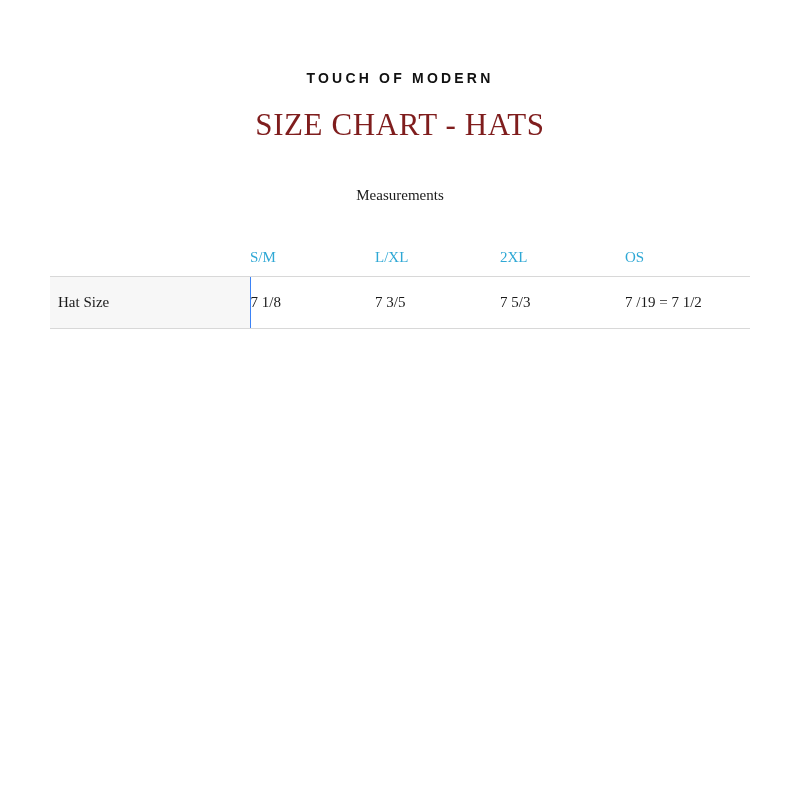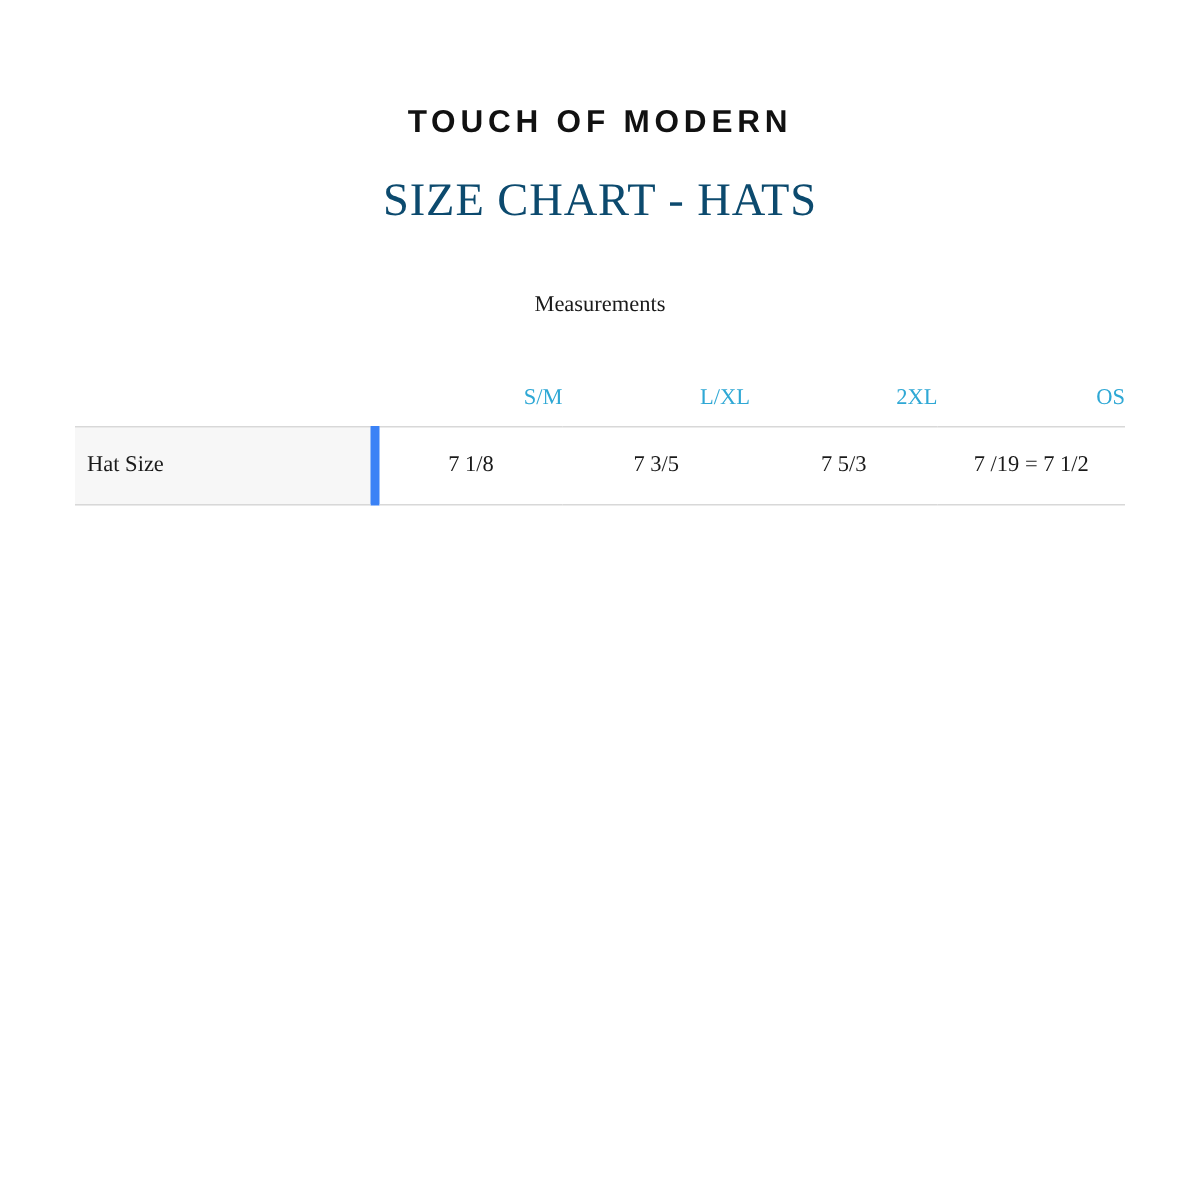--- a/index.html
+++ b/index.html
@@ -18,31 +18,31 @@
     position: relative;
     width: 800px;
     height: 800px;
     box-sizing: border-box;
   }
   .brand {
     text-align: center;
     margin-top: 70px;
     font-family: "Liberation Sans", sans-serif;
     font-weight: bold;
-    font-size: 21px;
+    font-size: 14px;
     letter-spacing: 3.2px;
     color: #111111;
   }
   .title {
     text-align: center;
     margin-top: 21px;
     font-family: "Liberation Serif", serif;
     font-size: 31px;
     letter-spacing: 0.6px;
-    color: #0c4a6e;
+    color: #7f1d1d;
   }
   .measurements-label {
     text-align: center;
     margin-top: 44px;
     font-family: "Liberation Serif", serif;
     font-size: 15px;
     color: #1a1a1a;
   }
   .table-wrap {
     margin: 34px auto 0 auto;
@@ -58,42 +58,42 @@
   table.size-chart th,
   table.size-chart td {
     padding: 0;
     margin: 0;
   }
   thead th {
     font-weight: normal;
     font-family: "Liberation Serif", serif;
     font-size: 15px;
     color: #2fa8d5;
-    text-align: right;
+    text-align: left;
     height: 38px;
     vertical-align: middle;
     border-bottom: 1px solid #d8d8d8;
   }
   thead th.corner {
     border-bottom: 1px solid #d8d8d8;
   }
   tbody tr td {
     height: 51px;
     vertical-align: middle;
     font-family: "Liberation Serif", serif;
     font-size: 15px;
     color: #1a1a1a;
-    text-align: center;
+    text-align: left;
     border-bottom: 1px solid #d8d8d8;
   }
   tbody tr td.row-label {
     text-align: left;
     padding-left: 8px;
     background: #f7f7f7;
-    border-right: 6px solid #3b82f6;
+    border-right: 1px solid #3b82f6;
   }
   .footnote {
     width: 700px;
     margin: 12px auto 0 auto;
     font-family: "Liberation Sans", sans-serif;
     font-size: 11.5px;
     color: #222222;
     padding-left: 2px;
   }
   .footnote sup {

